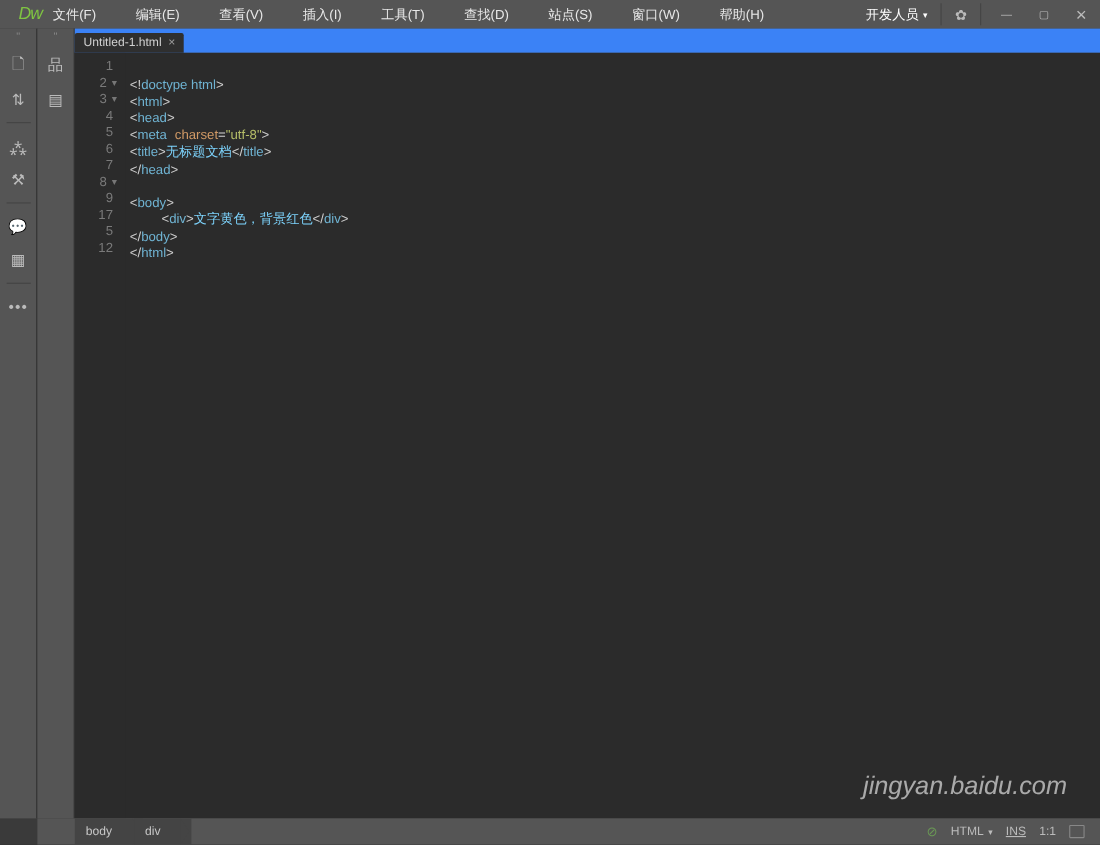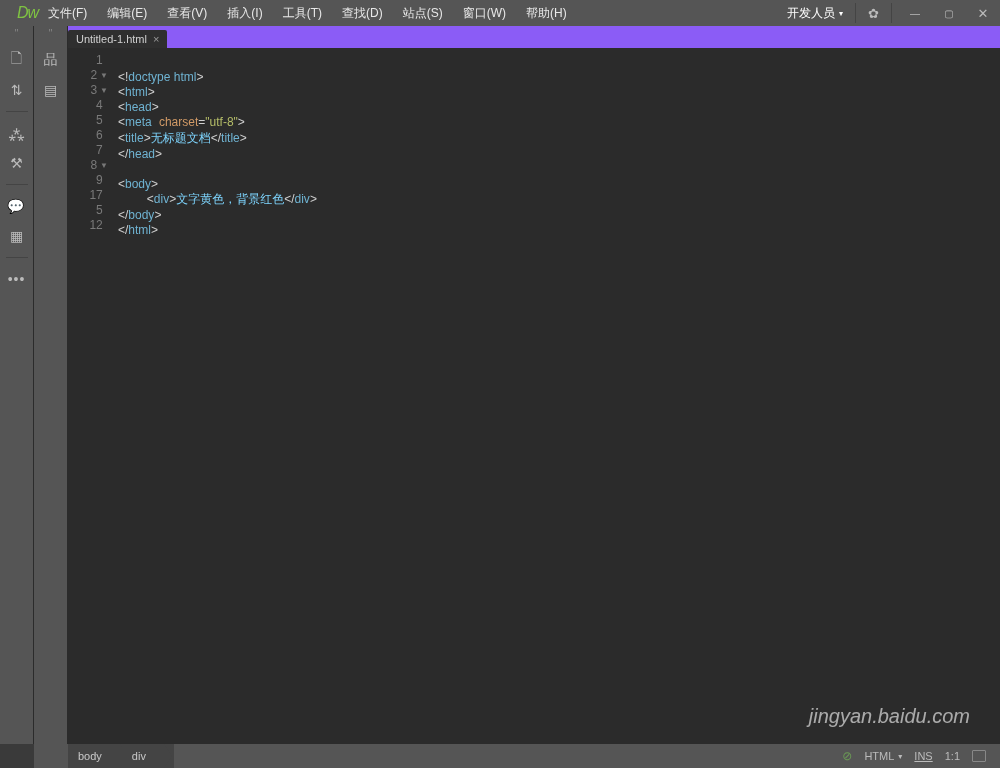--- a/index.html
+++ b/index.html
@@ -1,21 +1,21 @@
 <!DOCTYPE html>
 <html><head>
 <meta charset="utf-8">
 <style>
 * { margin:0; padding:0; box-sizing:border-box; font-family:"Microsoft YaHei",sans-serif; }
 body { width:1000px; height:768px; background:#3a3a3a; overflow:hidden; position:relative; }
 
 
 .titlebar { height:26px; background:#555; display:flex; align-items:center;text-align:right; }
 .logo { width:38px; color:#7fc442; font-size:16px; font-weight:300; letter-spacing:-1px; padding-left:8px; font-style:italic; }
-.menus { display:flex; gap:0; }
+.menus { display:flex; gap:16px; }
 .menus span { color:#e8e8e8; font-size:12px; padding:0 10px; cursor:default; }
 .title-right { margin-left:auto; display:flex; align-items:center; height:100%; }
 .dropdown-label { color:#ffffff; font-size:12px; padding:0 6px; display:flex; align-items:center; gap:4px; }
 .dropdown-label .arrow { font-size:8px; }
 .sep { width:1px; height:20px; background:#444; margin:0 6px; }
 .gear-icon { color:#bbb; font-size:13px; padding:0 6px; }
 .win-btns { display:flex; gap:0; }
 .win-btn { width:26px; height:18px; margin:0 4px; color:#bbb; display:flex; align-items:center; justify-content:center; font-size:10px; }
 .win-x { font-size:13px; }
 
@@ -25,21 +25,21 @@
 .left-rail { width:34px; background:#555; border-right:1px solid #2b2b2b; display:flex; flex-direction:column; align-items:center; padding-top:2px; gap:12px; }
 .left-rail .handle { color:#888; font-size:10px; }
 .rail-icon { width:18px; height:18px; color:#bbb; display:flex; align-items:center; justify-content:center; font-size:14px; }
 .rail-sep { width:22px; height:1px; background:#444; }
 .dots { letter-spacing:1px; }
 
 .files-rail { width:34px; background:#555; border-right:1px solid #2b2b2b; display:flex; flex-direction:column; align-items:center; padding-top:2px; gap:12px; }
 .files-rail .handle { color:#888; font-size:10px; }
 
 .editor-wrap { flex:1; display:flex; flex-direction:column; background:#555; }
-.tab-bar { height:22px; background:#8b5cf6; display:flex; align-items:flex-end; padding-left:0; }
+.tab-bar { height:22px; background:#3b82f6; display:flex; align-items:flex-end; padding-left:0; }
 .tab { background:#2f2f2f; color:#d0d0d0; font-size:11px; padding:3px 8px; display:flex; align-items:center; gap:6px; border-top-left-radius:2px; border-top-right-radius:2px; }
 .tab .close { color:#999; font-size:11px; }
 
 .code-area { flex:1; background:#2b2b2b; display:flex; overflow:hidden; }
 .gutter { width:46px; background:#2b2b2b; text-align:right; padding-top:5px; padding-right:6px; font-family:Consolas,monospace; font-size:12px; line-height:15px; color:#7a7a7a; }
 .gutter .ln { display:flex; justify-content:flex-end; align-items:center; gap:3px; }
 .gutter .tri { font-size:8px; color:#777; }
 .code { flex:1; padding-top:22px; padding-left:4px; font-family:Consolas,monospace; font-size:12px; line-height:15px; white-space:pre; }
 .t-punc { color:#d0d0d0; }
 .t-tag { color:#6fb3d2; }
@@ -57,21 +57,21 @@
 .status-right .check { color:#6a9955; font-size:12px; }
 .status-right .lang { display:flex; align-items:center; gap:4px; }
 .status-right .arrow { font-size:8px; }
 .ins-underline { text-decoration:underline; }
 .save-icon { width:14px; height:12px; border:1px solid #888; border-radius:1px; }
 
 
 .watermark { position:absolute; right:30px; bottom:40px; opacity:0.6; text-align:right; pointer-events:none; }
 .watermark .brand { color:#fff; font-size:38px; font-weight:bold; letter-spacing:-1px; }
 .watermark .cn { font-size:34px; font-weight:normal; }
-.watermark .sub { color:#fff; font-size:20px; font-style:italic; margin-top:-4px;text-align:right; }
+.watermark .sub { color:#fff; font-size:23px; font-style:italic; margin-top:-4px;text-align:right; }
 .paw { display:inline-block; position:relative; top:-18px; margin-right:-4px; }
 .paw span { display:inline-block; width:7px; height:7px; background:#fff; border-radius:50%; margin:0 1px; }
 .paw span.big { width:11px; height:9px; display:block; margin:1px auto 0; }
 </style>
 </head>
 <body>
 
 <div class="titlebar">
   <div class="logo">Dw</div>
   <div class="menus" id="menu-bar">

